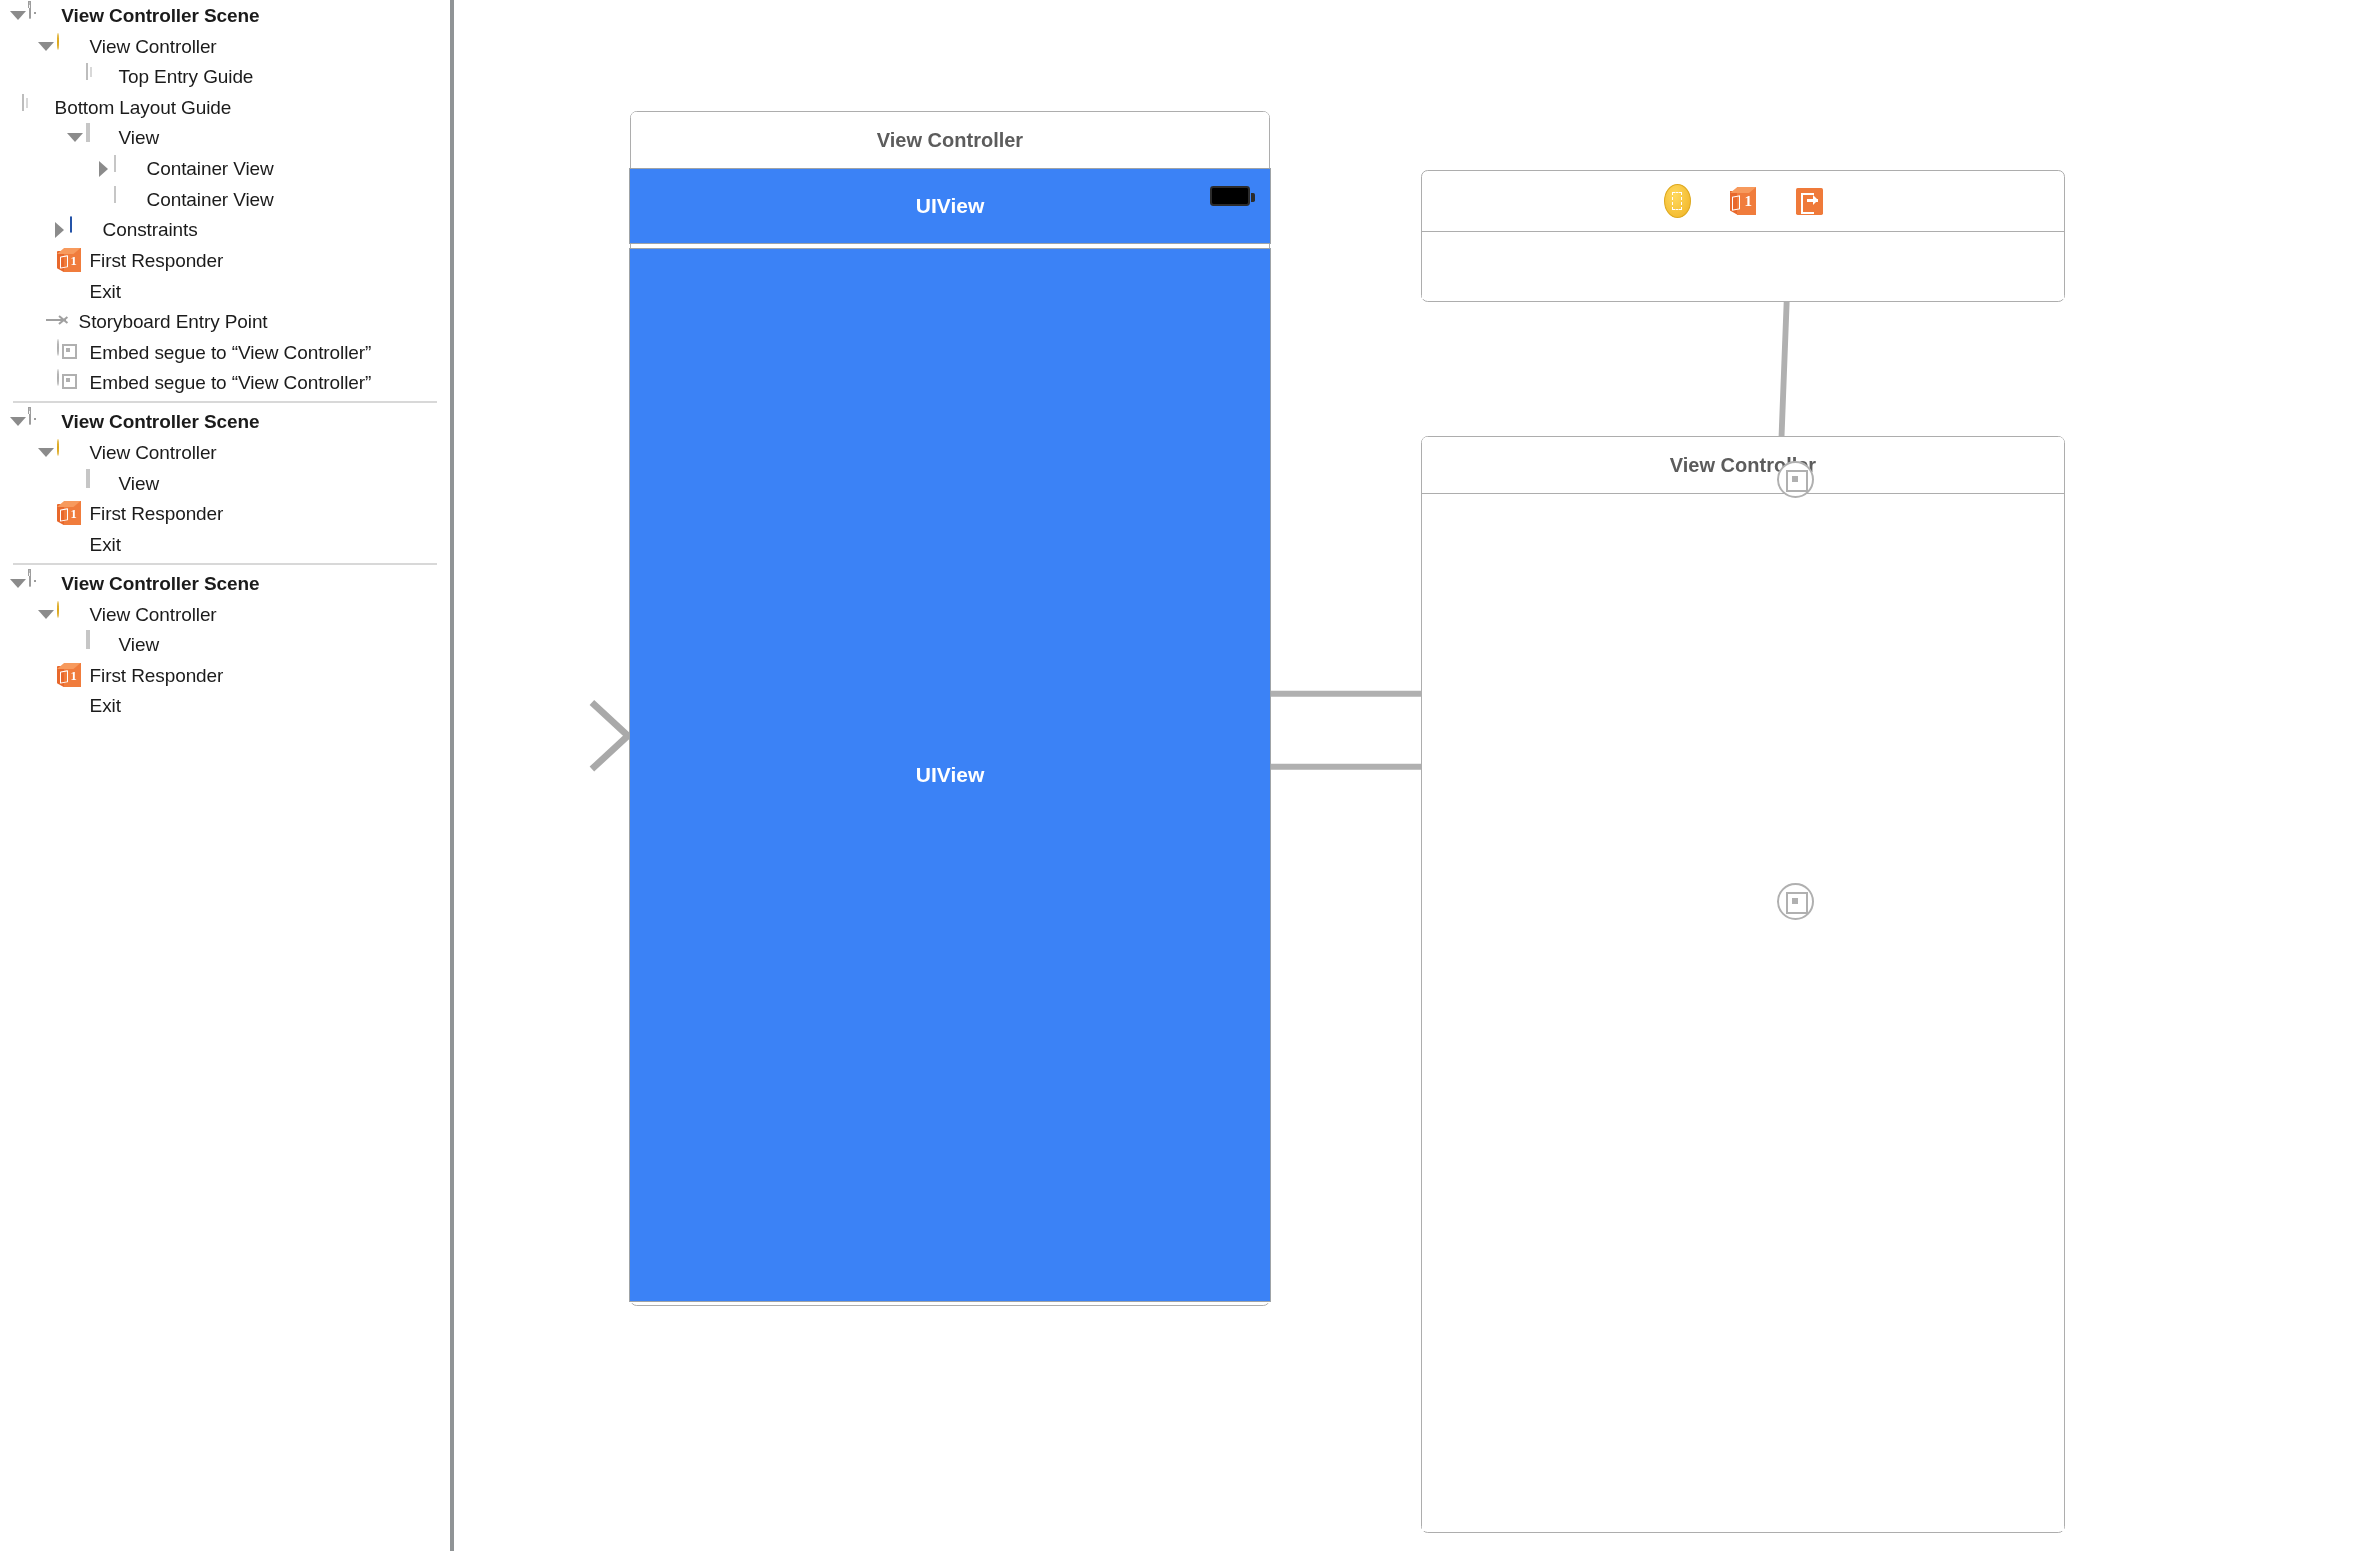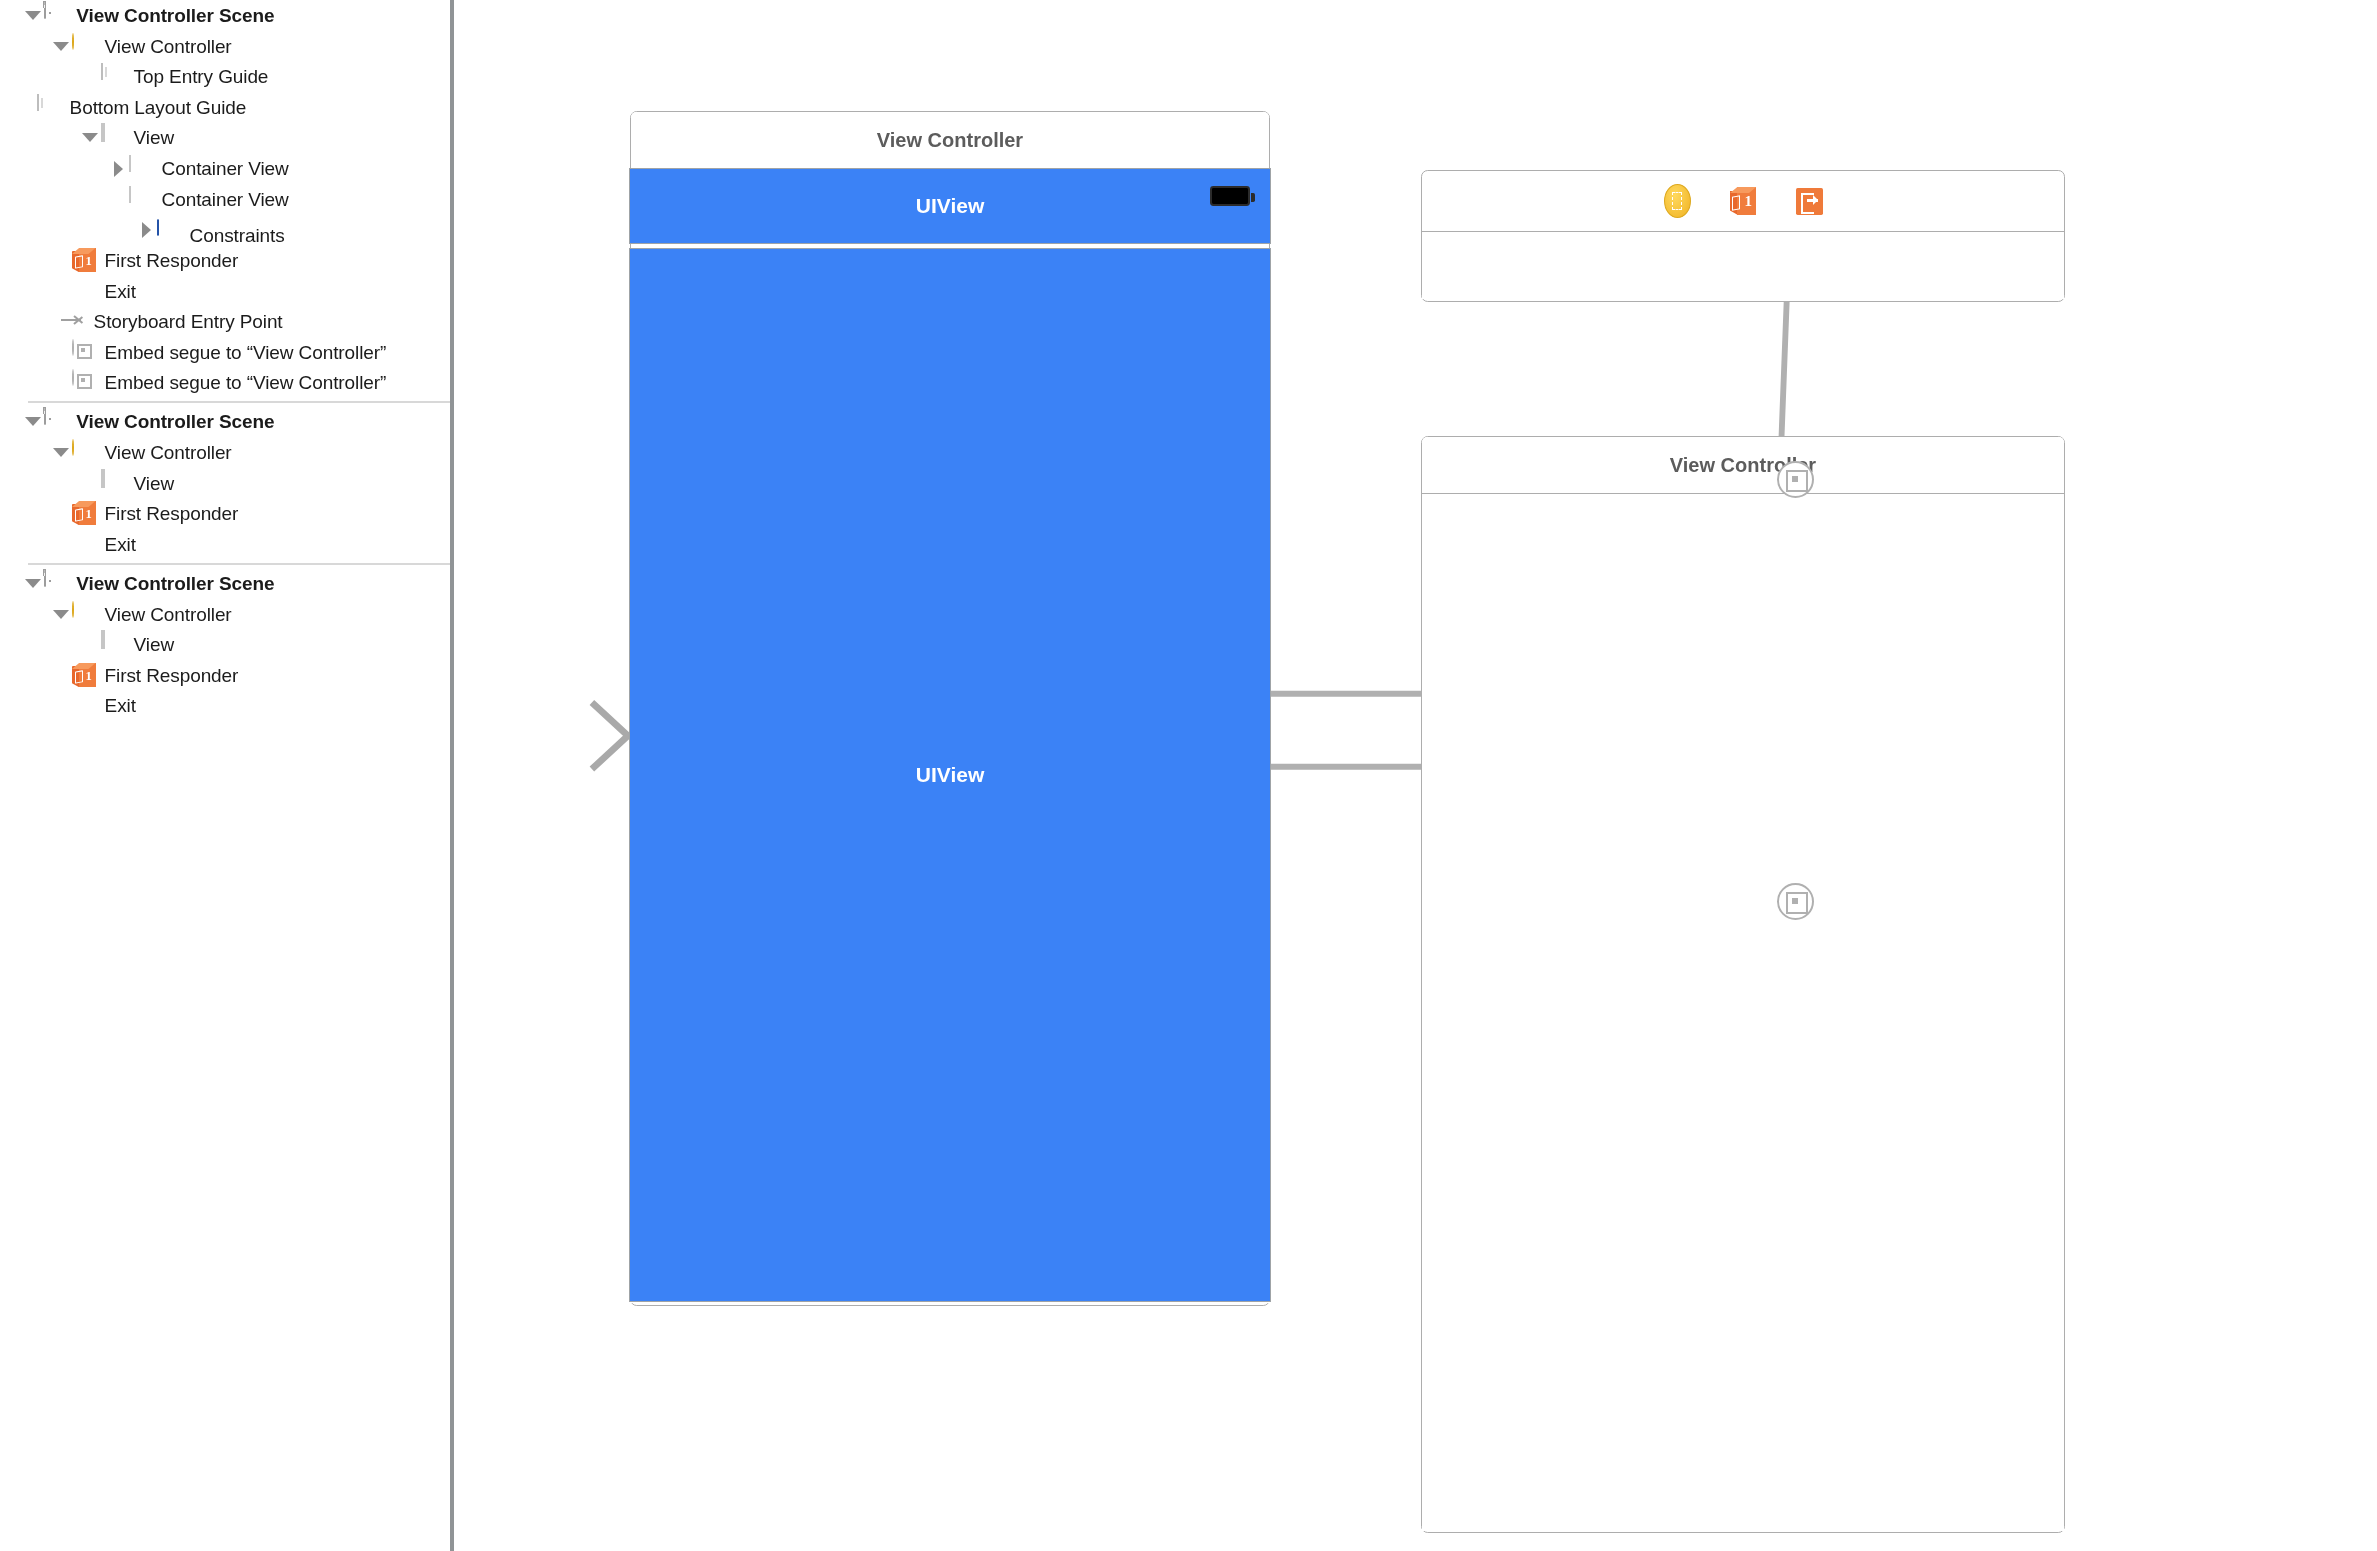--- a/index.html
+++ b/index.html
@@ -9,21 +9,20 @@
     font-family: "Liberation Sans", sans-serif;
     overflow: hidden;
   }
   #root { position: relative; width: 2377px; height: 1552px; }
 
   
   #outline {
     position: absolute; left: 0; top: 0;
     width: 450px; height: 1552px;
     background: #ffffff;
-    margin-left: 15px;
   }
   #outline-divider {
     position: absolute; left: 450px; top: 0;
     width: 4.2px; height: 1552px;
     background: #909496;
   }
   .tree-row {
     position: relative;
     height: 31px;
     display: flex; align-items: center;
@@ -383,21 +382,21 @@
           <i></i>
         </span>
         <span class="ticon"><span class="ic-container"></span></span>
         <span class="tlabel">Container View</span>
       </div>
       <div class="tree-row" style="position: absolute; left: 0px; top: 184px; width: 450px; padding-left: 92px;">
         <span class="tw"></span>
         <span class="ticon"><span class="ic-container"></span></span>
         <span class="tlabel">Container View</span>
       </div>
-      <div class="tree-row" style="position: absolute; left: 0px; top: 214px; width: 450px; padding-left: 120px; align-items: flex-end;">
+      <div class="tree-row" style="position: absolute; left: 0px; top: 214px; width: 450px; padding-left: 48px;">
         <span class="tw right">
           <i></i>
         </span>
         <span class="ticon"><span class="ic-constraints"></span></span>
         <span class="tlabel">Constraints</span>
       </div>
       <div class="tree-row" style="position: absolute; left: 0px; top: 245px; width: 450px; padding-left: 35px;">
         <span class="tw"></span>
         <span class="ticon"><span class="ic-fr"><span class="face-l"></span><span class="face-r"></span><span class="face-t"></span><span class="pg"></span><span class="one">1</span></span></span>
         <span class="tlabel">First Responder</span>

